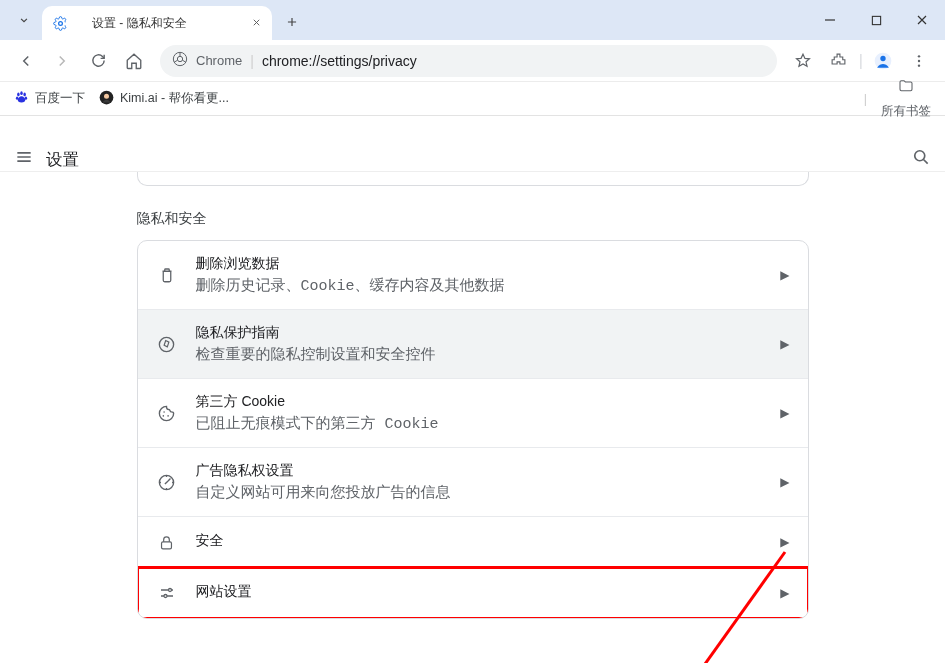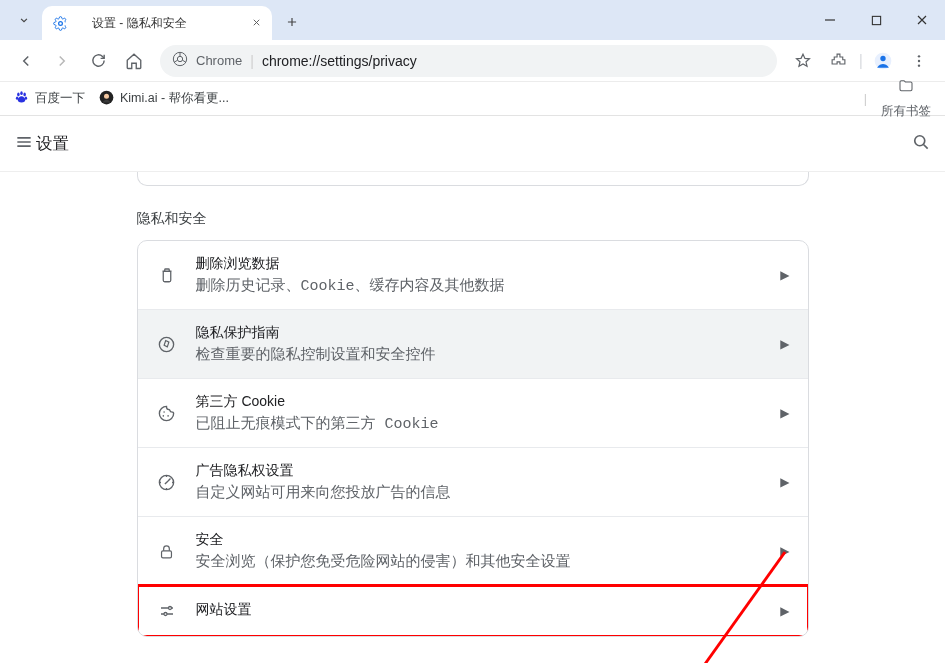--- a/index.html
+++ b/index.html
@@ -81,22 +81,22 @@
     display:flex; align-items:center; gap:14px;
     padding:0 14px;
     font-size:12.5px; color:#3c4043;
     border-bottom:1px solid #e3e3e3;
   }
   .bm-item { display:flex; align-items:center; gap:6px;}
   .bm-sep { margin-left:auto; color:#ccc;}
   .bm-folder { display:flex; align-items:center; gap:6px; color:#5f6368;flex-direction:column;}
   .app-header {
     height: 56px;
-    display:flex; align-items:center;
-    padding:0 14px; gap:2px;
+    display:flex; align-items:flex-end;
+    padding:0 14px; gap:12px;
     border-bottom:1px solid #eee;
   }
   .app-header .menu { color:#5f6368;}
   .app-header .title { font-size:16.5px; color:#202124;}
   .app-header .search { margin-left:auto; color:#5f6368;}
   .content {
     height: calc(663px - 40px - 42px - 34px - 56px);
     overflow:hidden;
     position:relative;
     background:#fff;
@@ -379,21 +379,20 @@
 
         <div class="row">
           <span class="ricon">
             <svg width="17" height="17" viewBox="0 0 24 24">
                 <rect x="5" y="11" width="14" height="10" rx="2" fill="none" stroke="currentColor" stroke-width="1.7"></rect>
                 <path d="M8 11V8a4 4 0 0 1 8 0v3" fill="none" stroke="currentColor" stroke-width="1.7"></path>
               </svg>
           </span>
           <div class="rtxt">
             <div class="rtitle">安全</div>
-            <div class="rdesc">安全浏览（保护您免受危险网站的侵害）和其他安全设置</div>
           </div>
           <span class="rarrow">▶</span>
         </div>
 
         <div class="row" style="outline:3px solid #ff0000; outline-offset:-1px;">
           <span class="ricon">
             <svg width="18" height="18" viewBox="0 0 24 24">
                 <path d="M4 8h10M18 8h2M4 16h4M12 16h8" stroke="currentColor" stroke-width="1.7"></path>
                 <circle cx="16" cy="8" r="2" fill="none" stroke="currentColor" stroke-width="1.7"></circle>
                 <circle cx="10" cy="16" r="2" fill="none" stroke="currentColor" stroke-width="1.7"></circle>

